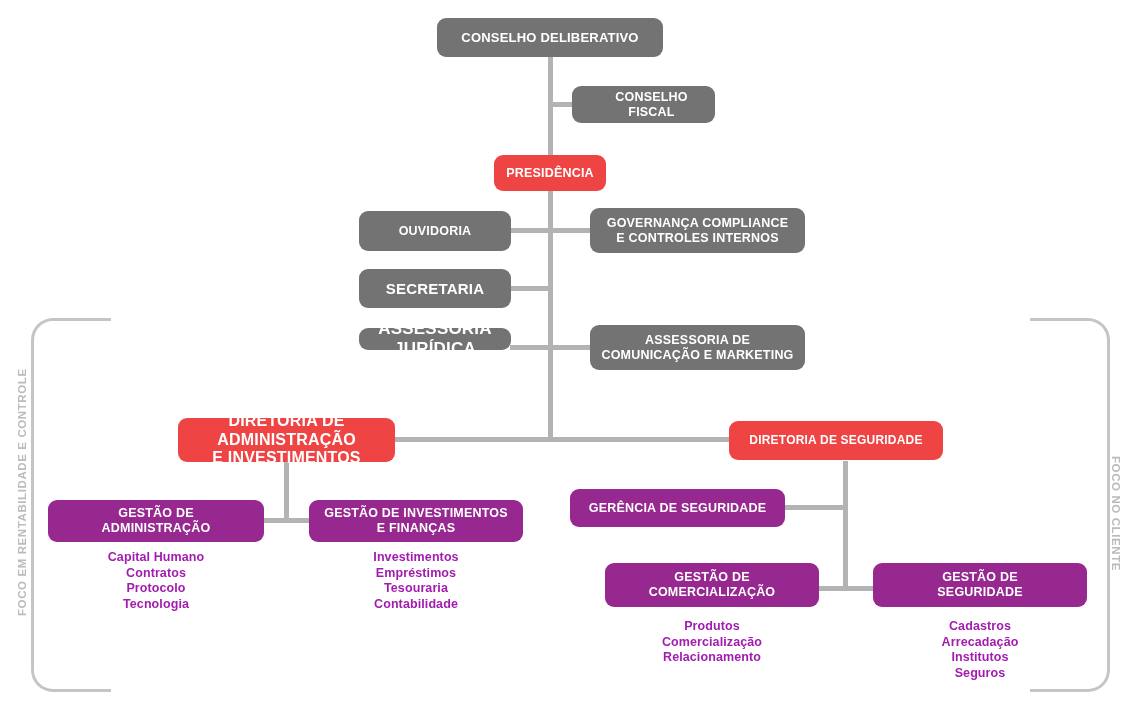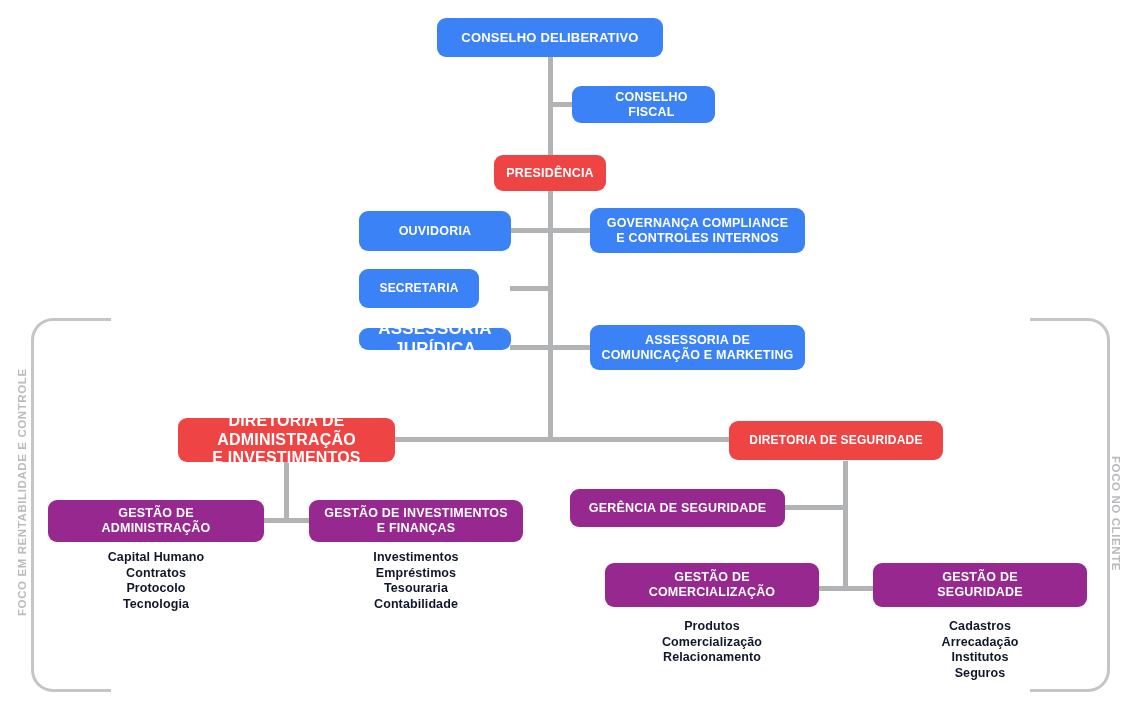--- a/index.html
+++ b/index.html
@@ -30,32 +30,32 @@
     align-items: center;
     justify-content: center;
     text-align: center;
     border-radius: 9px;
     color: #ffffff;
     font-weight: bold;
     letter-spacing: 0.2px;
     line-height: 1.18;
     padding: 2px 8px;
   }
-  .node.blue   { background: #3b82f6; }
+  .node.blue   { background: #737373; }
   .node.orange { background: #ef4444; }
   .node.purple { background: #96288f; }
 
   .node-label { display: block; white-space: pre-line; }
 
   
   .sublist {
     position: absolute;
     z-index: 2;
     text-align: center;
-    color: #0f172a;
+    color: #a21caf;
     font-weight: bold;
     font-size: 12.5px;
     line-height: 15.5px;
     letter-spacing: 0.1px;
   }
   .sublist div { white-space: nowrap; }
 
   
   .bracket {
     position: absolute;
@@ -134,21 +134,21 @@
 
   <div class="node blue" style="left:359px; top:211px; width:152px; height:40px; font-size:12.5px;">
     <span class="node-label">OUVIDORIA</span>
   </div>
 
   <div class="node blue" style="left:590px; top:208px; width:215px; height:45px; font-size:12.5px;">
     <span class="node-label">GOVERNANÇA COMPLIANCE
 E CONTROLES INTERNOS</span>
   </div>
 
-  <div class="node blue" style="left:359px; top:269px; width:120px; height:39px; font-size:12px;">
+  <div class="node blue" style="left:359px; top:269px; width:152px; height:39px; font-size:15px;">
     <span class="node-label">SECRETARIA</span>
   </div>
 
   <div class="node blue" style="left:359px; top:328px; width:152px; height:22px; font-size:17px;">
     <span class="node-label">ASSESSORIA JURÍDICA</span>
   </div>
 
   <div class="node blue" style="left:590px; top:325px; width:215px; height:45px; font-size:12.5px;">
     <span class="node-label">ASSESSORIA DE
 COMUNICAÇÃO E MARKETING</span>

